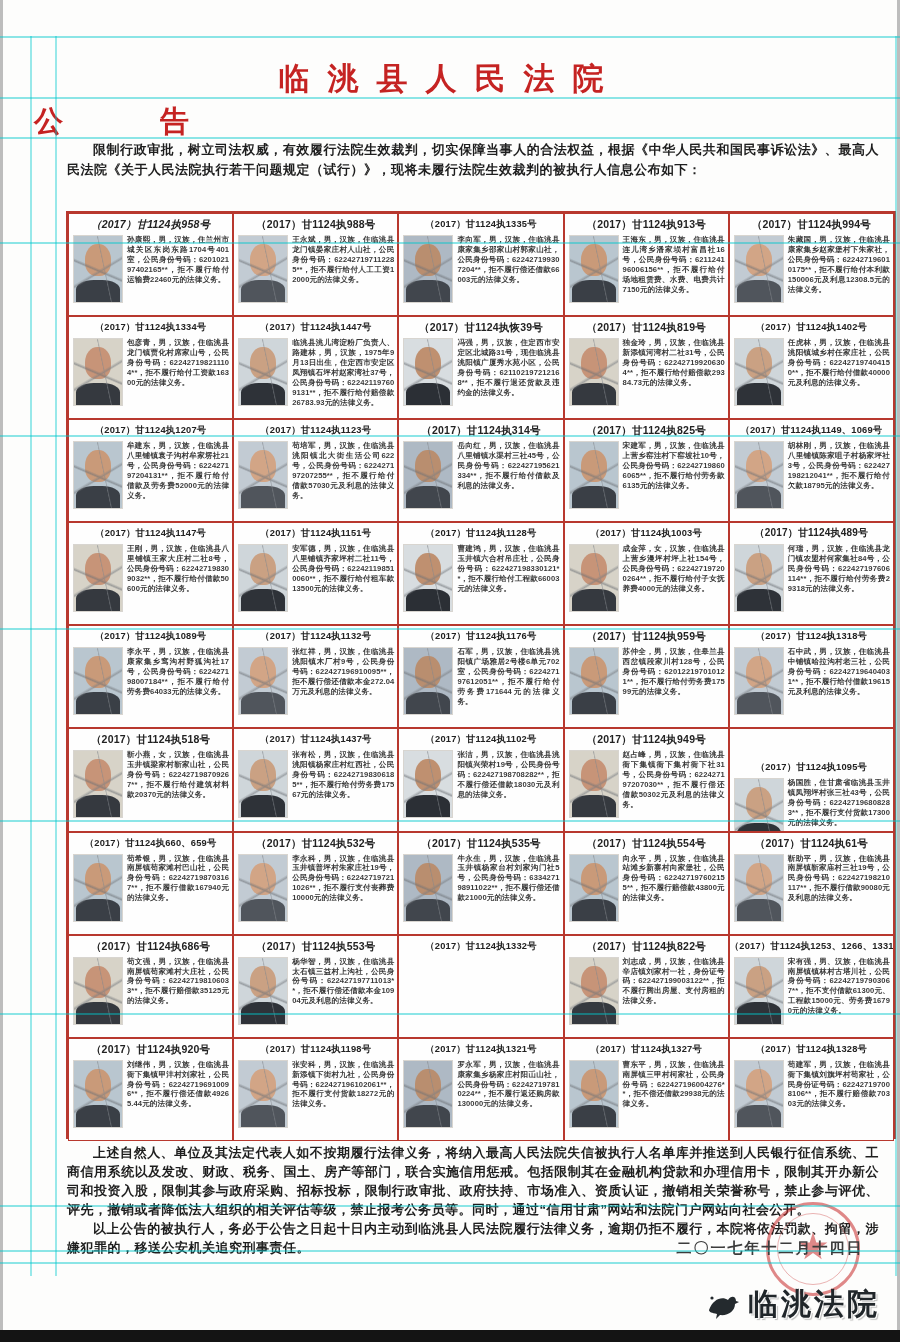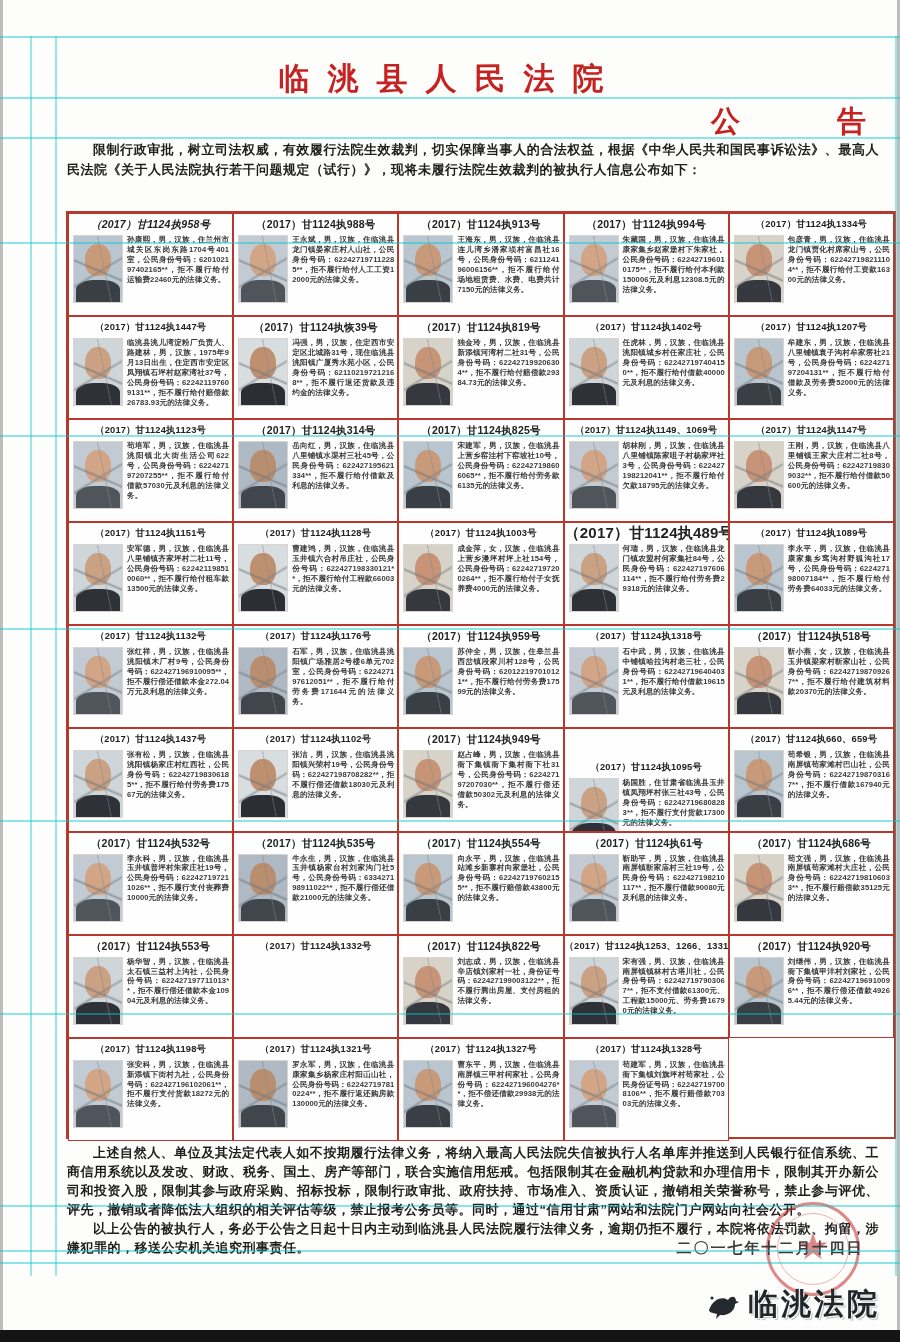--- a/index.html
+++ b/index.html
@@ -5,21 +5,21 @@
   html,body{margin:0;padding:0;}
   body{width:900px;height:1342px;position:relative;background:#f4f3f1;
        font-family:"Liberation Sans","DejaVu Sans",sans-serif;overflow:hidden;}
   .page{position:absolute;inset:0;background:#fdfdfc;}
   
   .gh{position:absolute;left:0;width:900px;height:2px;background:rgba(0,200,205,.45);z-index:30;pointer-events:none;}
   .gv{position:absolute;top:36px;height:1240px;width:2px;background:rgba(0,200,205,.40);z-index:30;pointer-events:none;}
   
   .title1{position:absolute;top:58px;left:0;width:900px;text-align:center;
           color:#c52322;font-size:31px;font-weight:800;letter-spacing:18px;}
-  .title2{position:absolute;top:102px;left:0;width:900px;text-align:right;
+  .title2{position:absolute;top:102px;left:0;width:900px;text-align:left;
           color:#c52322;font-size:29px;font-weight:800;letter-spacing:34px;text-indent:34px;}
   .intro,.closing{color:#1e1e1e;font-size:13px;line-height:20px;font-weight:600;
           text-align:justify;text-indent:2em;letter-spacing:.5px;margin:0;}
   .intro{position:absolute;top:140px;left:67px;width:812px;}
   .footer-text{position:absolute;top:1143px;left:67px;width:812px;}
   .closing{line-height:19px;}
   
   .grid{position:absolute;top:211px;left:66px;width:830px;height:928px;
         display:grid;grid-template-columns:repeat(5,1fr);grid-auto-rows:103.1px;
         border:2px solid #b8382e;box-sizing:border-box;background:#fff;}
@@ -95,20 +95,30 @@
         <div class="case-no" style="font-size: 10.5px;">（2017）甘1124执988号</div>
         <div class="cell-body">
           <div class="photo" style="background: rgb(194, 203, 211);">
             <div class="face" style="background: rgb(210, 165, 134);"></div>
             <div class="shoulders" style="background: rgb(80, 85, 92);"></div>
           </div>
           <div class="dtext">王永斌，男，汉族，住临洮县龙门镇晏家庄村人山社，公民身份号码：622427197112285**，拒不履行给付人工工资12000元的法律义务。</div>
         </div>
       </div>
       <div class="cell">
+        <div class="case-no" style="font-size: 9.3px;">（2017）甘1124执1335号</div>
+        <div class="cell-body">
+          <div class="photo" style="background: rgb(174, 185, 196);">
+            <div class="face" style="background: rgb(185, 142, 111);"></div>
+            <div class="shoulders" style="background: rgb(65, 70, 77);"></div>
+          </div>
+          <div class="dtext">李向军，男，汉族，住临洮县康家集乡邵家山村郭家山社，公民身份号码：622427199307204**，拒不履行偿还借款66003元的法律义务。</div>
+        </div>
+      </div>
+      <div class="cell">
         <div class="case-no" style="font-size: 10.5px;">（2017）甘1124执913号</div>
         <div class="cell-body">
           <div class="photo" style="background: rgb(185, 198, 207);">
             <div class="face" style="background: rgb(201, 154, 121);"></div>
             <div class="shoulders" style="background: rgb(58, 63, 70);"></div>
           </div>
           <div class="dtext">王海东，男，汉族，住临洮县连儿湾乡潘家埙村富昌社16号，公民身份号码：621124196006156**，拒不履行给付场地租赁费、水费、电费共计7150元的法律义务。</div>
         </div>
       </div>
       <div class="cell">
@@ -255,21 +265,21 @@
         <div class="case-no" style="font-size: 9.3px;">（2017）甘1124执1003号</div>
         <div class="cell-body">
           <div class="photo" style="background: rgb(215, 211, 200);">
             <div class="face" style="background: rgb(199, 148, 120);"></div>
             <div class="shoulders" style="background: rgb(53, 57, 63);"></div>
           </div>
           <div class="dtext">成金萍，女，汉族，住临洮县上营乡漫坪村坪上社154号，公民身份号码：622427197200264**，拒不履行给付子女抚养费4000元的法律义务。</div>
         </div>
       </div>
       <div class="cell">
-        <div class="case-no" style="font-size: 15px;">（2017）甘1124执489号</div>
+        <div class="case-no" style="font-size: 10px;">（2017）甘1124执489号</div>
         <div class="cell-body">
           <div class="photo" style="background: rgb(207, 214, 218);">
             <div class="face" style="background: rgb(202, 161, 131);"></div>
             <div class="shoulders" style="background: rgb(46, 50, 56);"></div>
           </div>
           <div class="dtext">何瑞，男，汉族，住临洮县龙门镇农盟村何家集社84号，公民身份号码：622427197606114**，拒不履行给付劳务费29318元的法律义务。</div>
         </div>
       </div>
       <div class="cell">
         <div class="case-no" style="font-size: 9.3px;">（2017）甘1124执1089号</div>

